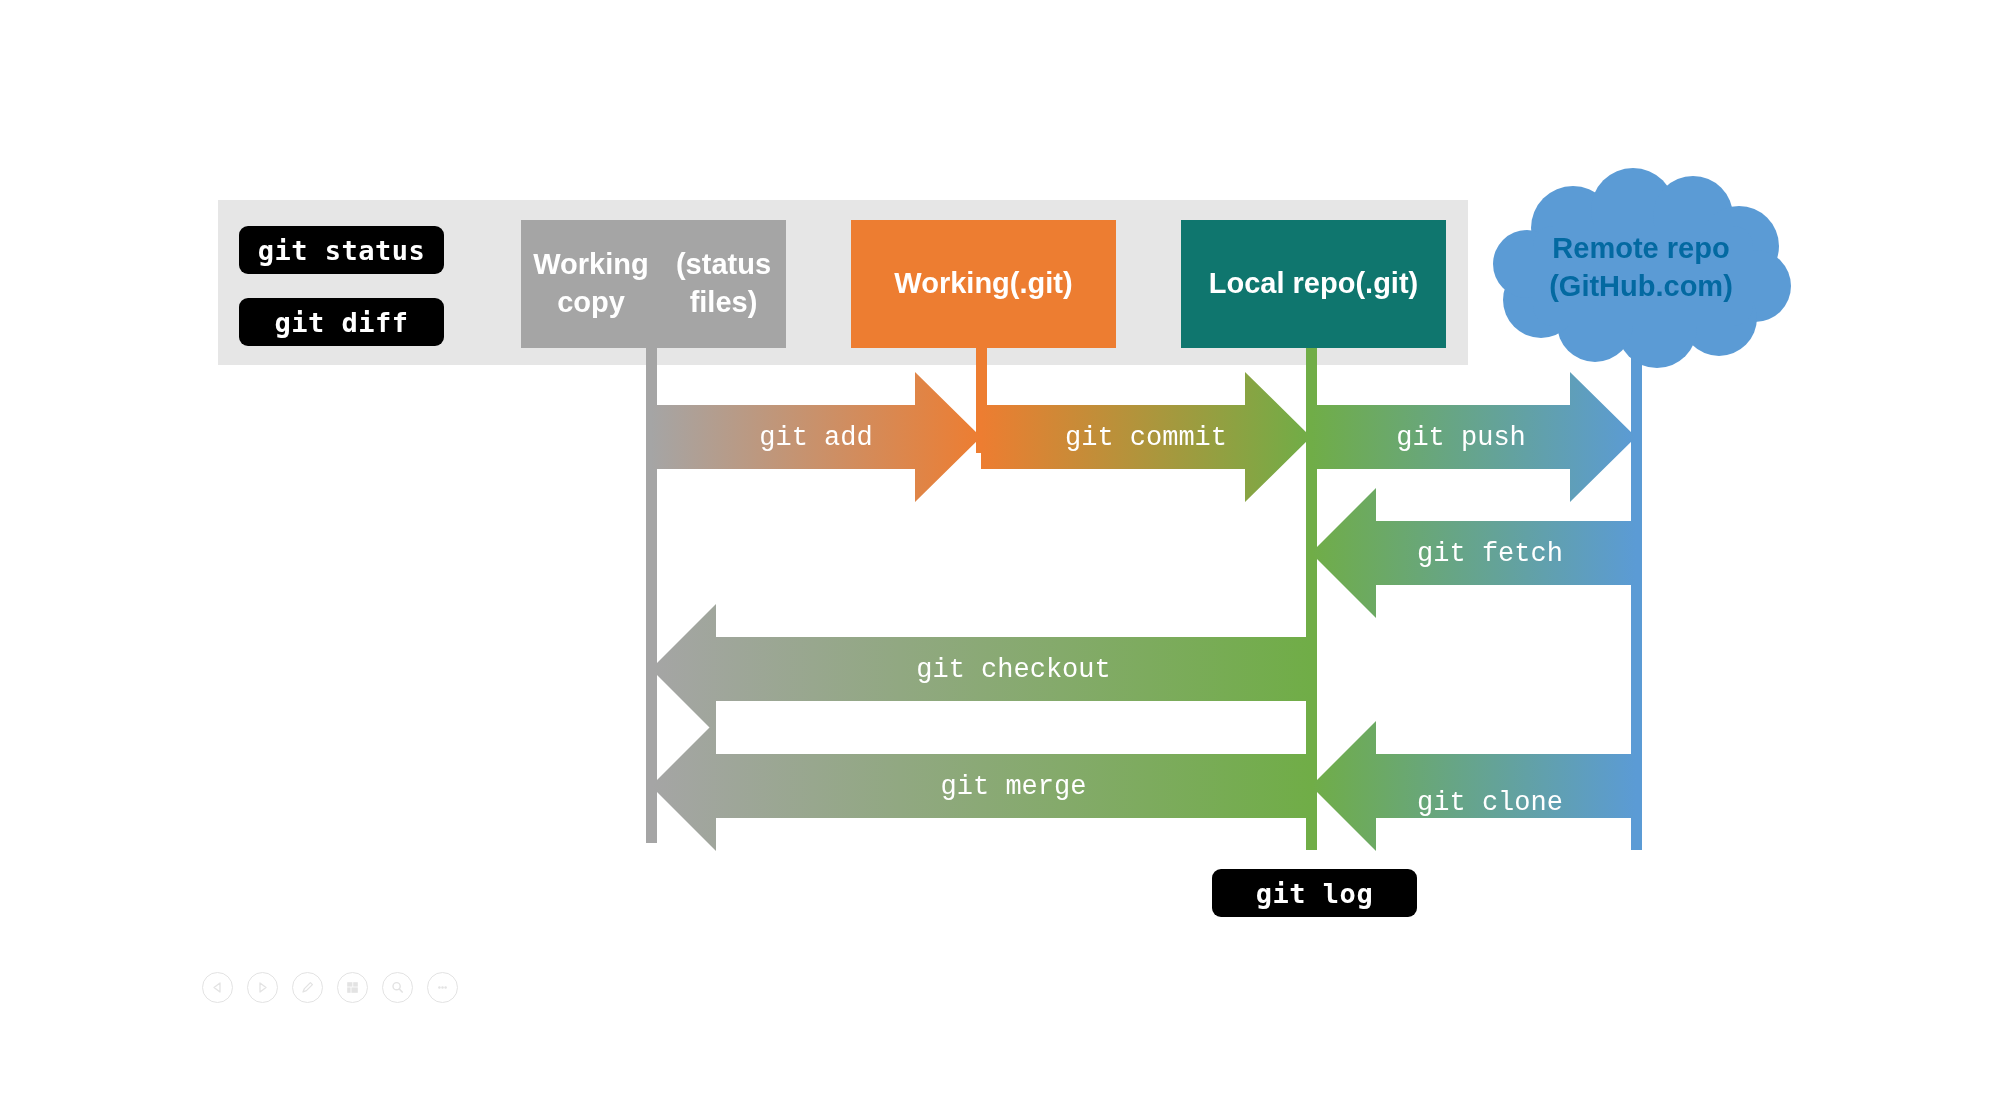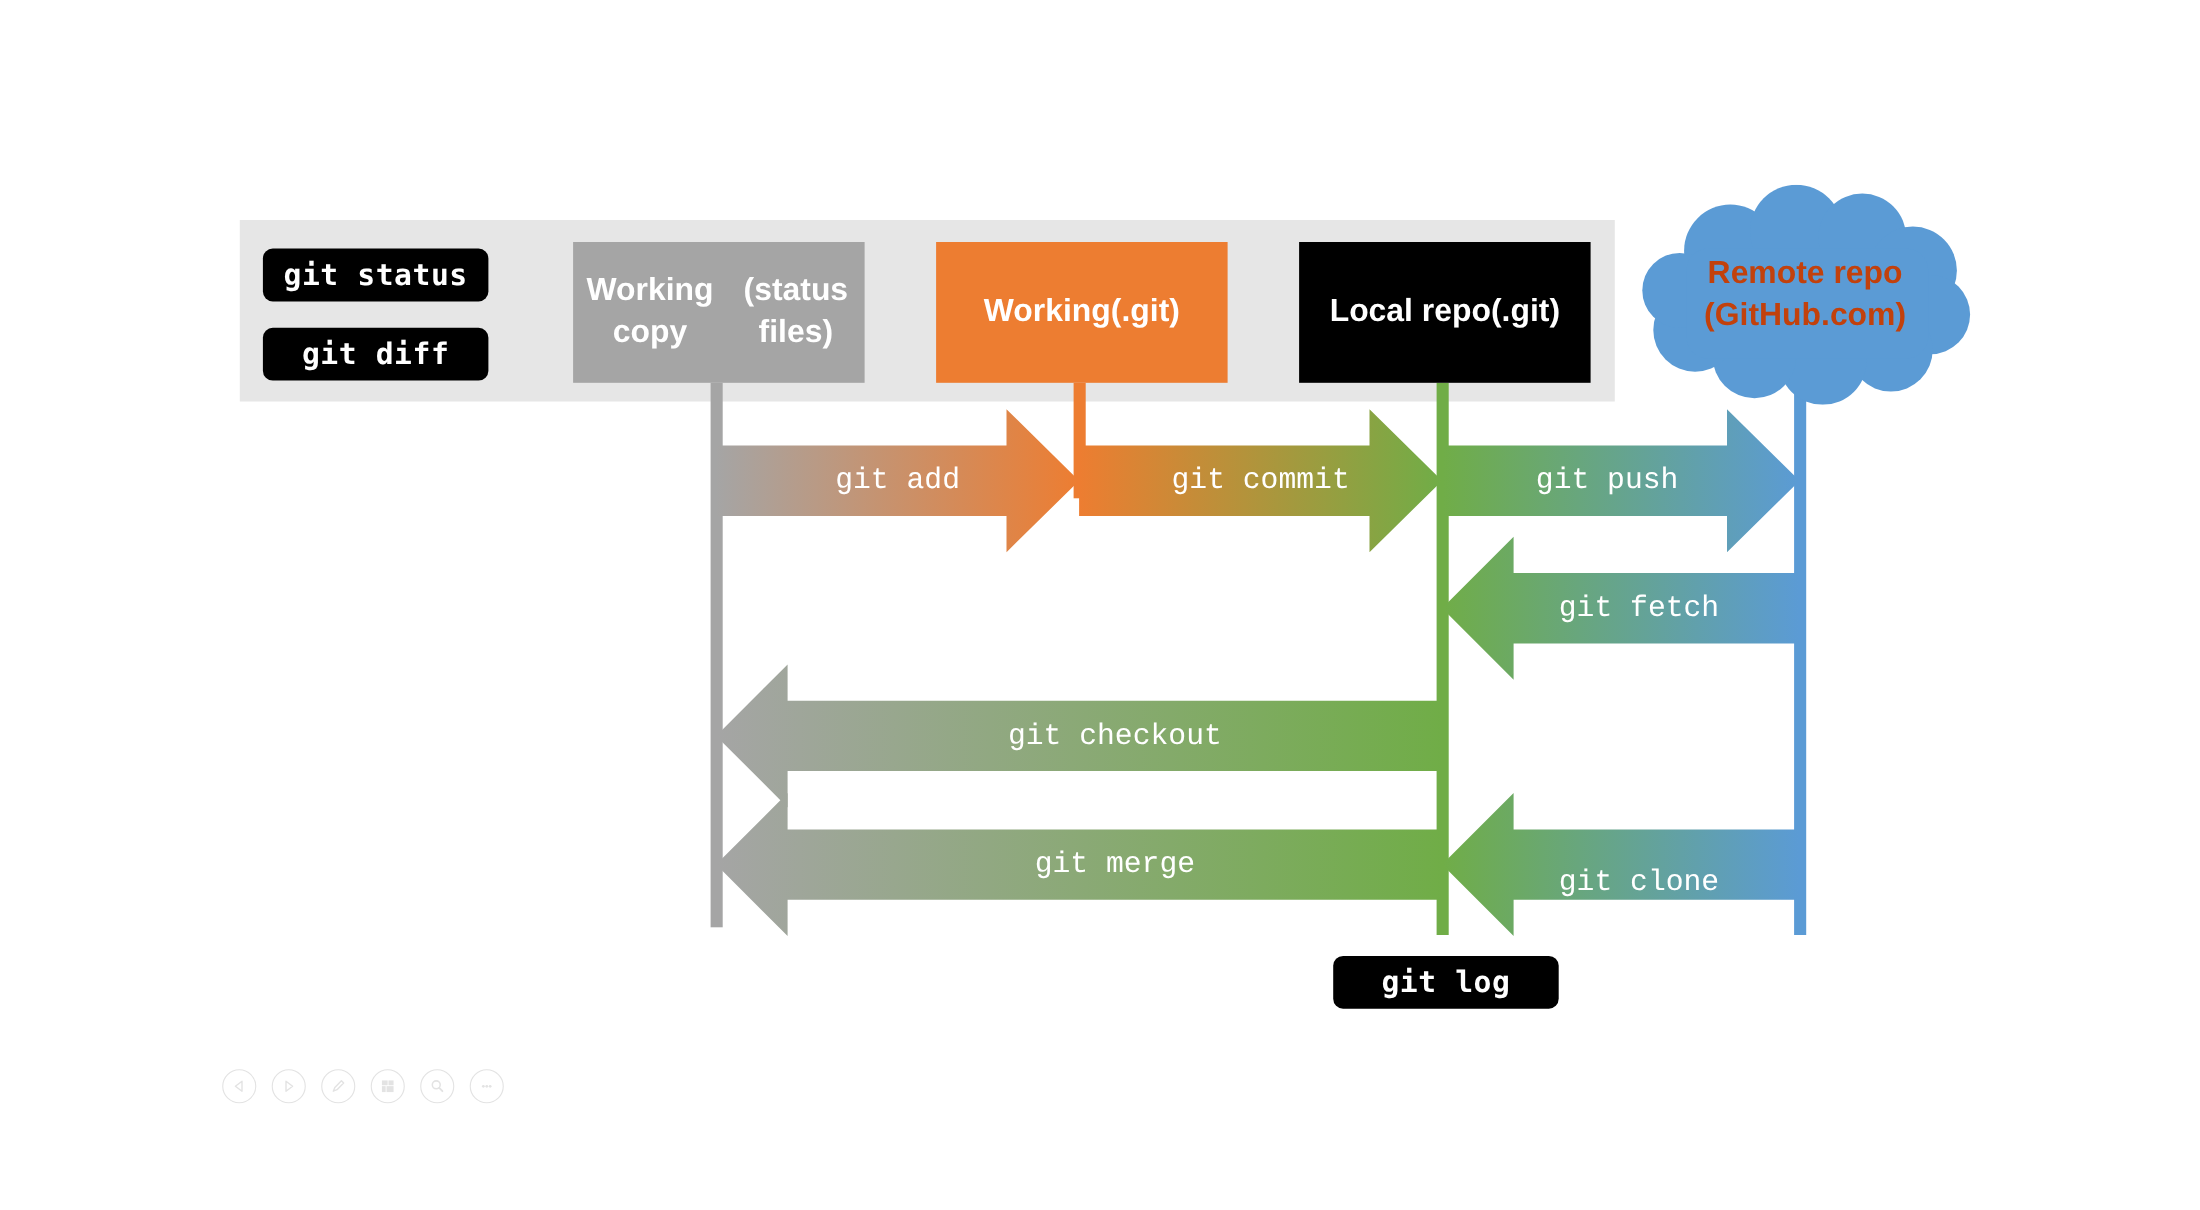--- a/index.html
+++ b/index.html
@@ -60,39 +60,39 @@
     font-size: 29px;
     line-height: 1.30;
     display: flex;
     flex-direction: row;
     align-items: center;
     justify-content: center;
     text-align: center;
   }
   #stage-working { left: 521px;  top: 220px; width: 265px; height: 128px; background: #a5a5a5; }
   #stage-staged  { left: 851px;  top: 220px; width: 265px; height: 128px; background: #ed7d31; }
-  #stage-local   { left: 1181px; top: 220px; width: 265px; height: 128px; background: #000000; }
+  #stage-local   { left: 1181px; top: 220px; width: 265px; height: 128px; background: #0f766e; }
 
   
   #cloud {
     position: absolute;
     left: 1481px;
     top: 168px;
     width: 320px;
     height: 200px;
   }
   #cloud svg { display: block; width: 100%; height: 100%; }
   #cloud .cloud-label {
     position: absolute;
     left: 0;
     top: 50%;
     transform: translateY(-50%);
     width: 100%;
     text-align: center;
-    color: #c2410c;
+    color: #0369a1;
     font-weight: 700;
     font-size: 29px;
     line-height: 1.30;
     pointer-events: none;
   }
 
   
   #wires {
     position: absolute;
     left: 0; top: 0;

